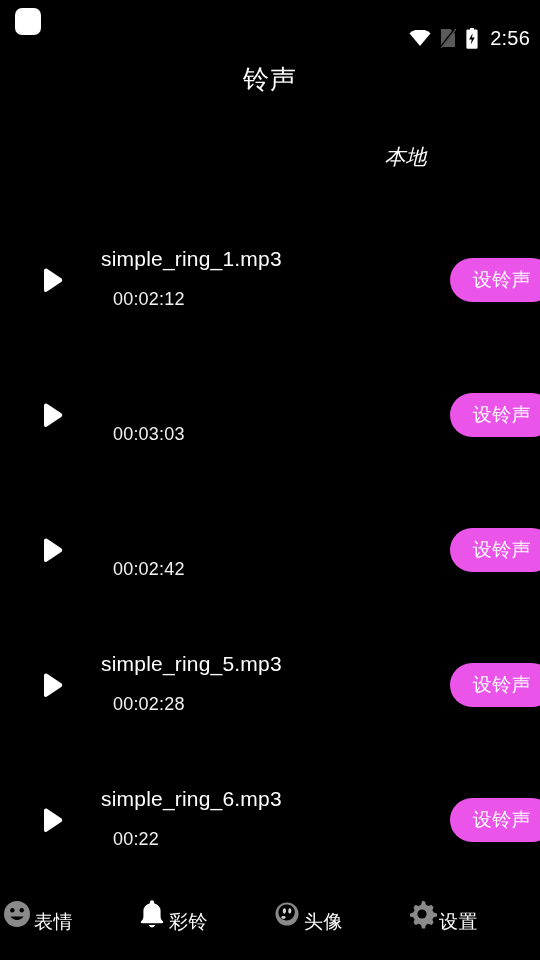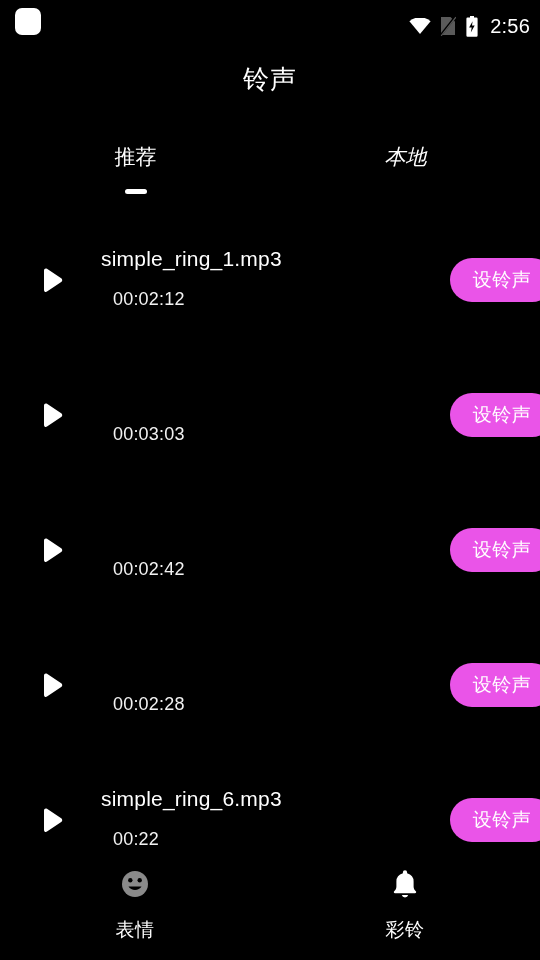--- a/index.html
+++ b/index.html
@@ -32,21 +32,21 @@
   }
   .notif-square {
     position: absolute;
     left: 15px; top: 8px;
     width: 26px; height: 27px;
     background: #ffffff;
     border-radius: 7px;
   }
   .status-right {
     position: absolute;
-    right: 10px; top: 4px;
+    right: 10px; top: 16px;
     height: 44px;
     display: flex;
     align-items: center;
     gap: 9px;
   }
   .ic-wifi { width: 22px; height: 16px; display: block; }
   .ic-sim  { width: 16px; height: 20px; display: block; }
   .ic-batt { width: 14px; height: 21px; display: block; }
   .status-time {
     font-size: 20px;
@@ -164,21 +164,21 @@
     bottom: 0; left: 0;
     width: 540px;
     height: 107px;
     background: #000000;
     display: flex;
   }
   .navitem {
     flex: 1 1 0;
     position: relative;
     display: flex;
-    flex-direction: column;
+    flex-direction: row;
     align-items: center;
     justify-content: flex-start;
     padding-top: 14px;
     cursor: pointer;
   }
   .navicon {
     width: 34px; height: 34px;
     display: flex;
     align-items: center;
     justify-content: center;
@@ -232,24 +232,20 @@
           <path d="M7.6 5.2 L4.1 11.6 h2.6 l-0.9 4.8 l3.9 -6.9 H7.0 Z" fill="#000000"></path>
         </svg>
       </span>
       <span class="status-time">2:56</span>
     </div>
   </div>
 
   <div class="page-title">铃声</div>
 
   <div class="tabs">
-    <div class="tab tab-0">
-      <span class="tab-label">推荐</span>
-      <span class="tab-underline"></span>
-    </div>
     <div class="tab tab-1">
       <span class="tab-label">本地</span>
     </div>
   </div>
 
   <div class="list">
 
     <div class="row">
       <div class="play-btn">
         <svg viewBox="0 0 32 32" xmlns="http://www.w3.org/2000/svg">
@@ -280,20 +276,21 @@
       <div class="row-time">00:02:42</div>
       <button class="set-btn">设铃声</button>
     </div>
 
     <div class="row">
       <div class="play-btn">
         <svg viewBox="0 0 32 32" xmlns="http://www.w3.org/2000/svg">
           <path d="M8 5.5 C8 3.7 9.6 2.9 11 3.8 L25.2 13.3 C26.6 14.2 26.6 16.2 25.2 17.1 L11 26.6 C9.6 27.5 8 26.7 8 24.9 Z" fill="#ffffff"></path>
         </svg>
       </div>
+      <div class="row-name">simple_ring_5.mp3</div>
       <div class="row-time">00:02:28</div>
       <button class="set-btn">设铃声</button>
     </div>
 
     <div class="row">
       <div class="play-btn">
         <svg viewBox="0 0 32 32" xmlns="http://www.w3.org/2000/svg">
           <path d="M8 5.5 C8 3.7 9.6 2.9 11 3.8 L25.2 13.3 C26.6 14.2 26.6 16.2 25.2 17.1 L11 26.6 C9.6 27.5 8 26.7 8 24.9 Z" fill="#ffffff"></path>
         </svg>
       </div>
@@ -321,18 +318,39 @@
     <div class="navitem">
       <span class="navicon">
         <svg width="32" height="32" viewBox="0 0 32 32" xmlns="http://www.w3.org/2000/svg">
           <path d="M16 2.2 a2.1 2.1 0 0 1 2.1 2.1 v0.9 a8.6 8.6 0 0 1 6.5 8.3 v5.1 c0 2.1 0.9 3.4 2.2 4.6 c0.8 0.7 0.3 2.0 -0.8 2.0 H6.0 c-1.1 0 -1.6 -1.3 -0.8 -2.0 c1.3 -1.2 2.2 -2.5 2.2 -4.6 v-5.1 a8.6 8.6 0 0 1 6.5 -8.3 v-0.9 A2.1 2.1 0 0 1 16 2.2 Z" fill="#ffffff"></path>
           <path d="M12.8 27.0 h6.4 a3.3 3.3 0 0 1 -6.4 0 Z" fill="#ffffff"></path>
         </svg>
       </span>
       <span class="navlabel">彩铃</span>
     </div>
 
-
+    <div class="navitem">
+      <span class="navicon">
+        <svg width="32" height="32" viewBox="0 0 32 32" xmlns="http://www.w3.org/2000/svg">
+          <circle cx="16" cy="16" r="11.5" fill="#8a8a8a"></circle>
+          <path d="M15.2 6.6 c5.3 -0.5 9.0 3.6 8.6 8.1 c-0.4 4.6 -4.3 8.0 -8.9 7.7 c-4.4 -0.3 -7.6 -3.6 -7.5 -7.8 c0.1 -4.2 3.3 -7.6 7.8 -8.0 Z" fill="#000000"></path>
+          <path d="M13.4 10.2 c1.1 0 1.7 1.3 1.6 2.9 c-0.1 1.5 -0.9 2.7 -1.8 2.6 c-0.9 -0.1 -1.5 -1.4 -1.4 -2.9 c0.1 -1.4 0.7 -2.6 1.6 -2.6 Z" fill="#d8d8d8"></path>
+          <path d="M18.8 10.2 c1.0 0 1.6 1.2 1.5 2.7 c-0.1 1.5 -0.8 2.7 -1.7 2.6 c-0.9 -0.1 -1.4 -1.3 -1.3 -2.8 c0.1 -1.4 0.7 -2.5 1.5 -2.5 Z" fill="#d8d8d8"></path>
+          <ellipse cx="12.5" cy="19.4" rx="2.1" ry="1.3" fill="#d8d8d8"></ellipse>
+        </svg>
+      </span>
+      <span class="navlabel">头像</span>
+    </div>
+
+    <div class="navitem">
+      <span class="navicon">
+        <svg width="32" height="32" viewBox="0 0 32 32" xmlns="http://www.w3.org/2000/svg">
+          <path d="M16 2.8 l3.0 0.6 l0.9 3.3 l2.3 1.3 l3.2 -1.1 l2.1 2.1 l-1.1 3.2 l1.3 2.3 l3.3 0.9 v3.0 l-3.3 0.9 l-1.3 2.3 l1.1 3.2 l-2.1 2.1 l-3.2 -1.1 l-2.3 1.3 l-0.9 3.3 h-3.0 l-0.9 -3.3 l-2.3 -1.3 l-3.2 1.1 l-2.1 -2.1 l1.1 -3.2 l-1.3 -2.3 l-3.3 -0.9 v-3.0 l3.3 -0.9 l1.3 -2.3 l-1.1 -3.2 l2.1 -2.1 l3.2 1.1 l2.3 -1.3 l0.9 -3.3 Z" fill="#8a8a8a"></path>
+          <circle cx="16" cy="16" r="4.6" fill="#000000"></circle>
+        </svg>
+      </span>
+      <span class="navlabel">设置</span>
+    </div>
 
   </div>
 
 
 </div>
 
 </body></html>

